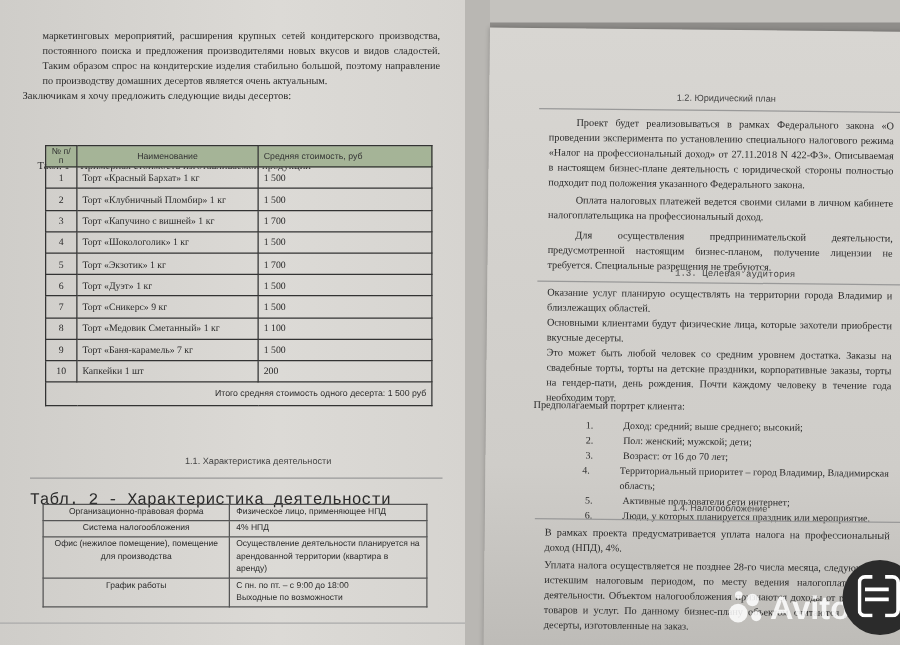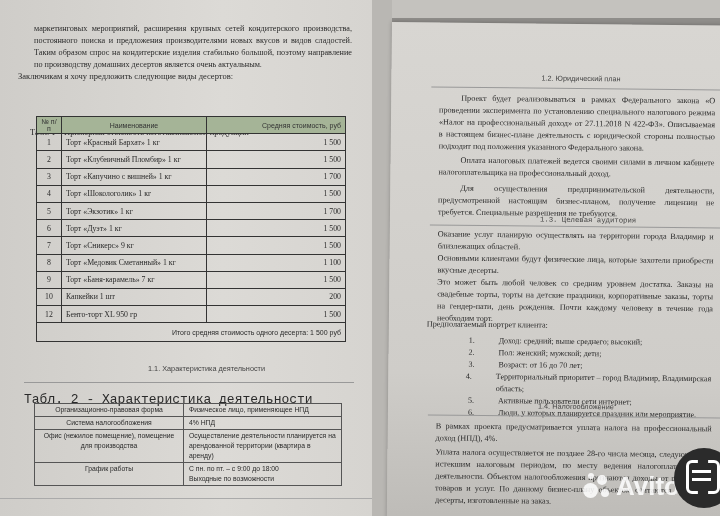--- a/index.html
+++ b/index.html
@@ -21,21 +21,21 @@
     .top-strip { position: absolute; left: 392px; top: 0; width: 328px; height: 18px; background: #c4c2be; }
     .p { font-size: 8.2px; line-height: 12px; text-align: justify; margin: 0; }
     .left-text { position: absolute; left: 34px; width: 318px; top: 23px; }
     .intro { position: absolute; left: 18px; top: 70px; font-size: 8.5px; }
     .caption1 { position: absolute; left: 30px; top: 97px; font-size: 8.5px; margin-top: 29px; }
     table { border-collapse: collapse; }
     #t1 { position: absolute; left: 36px; top: 116px; width: 310px; font-size: 7.8px; }
     #t1 td, #t1 th { border: 1.3px solid #333; padding: 0 4px; height: 16.2px; }
     #t1 th { background: #a5b497; font-family: "Liberation Sans", sans-serif; font-weight: normal; font-size: 7px; color: #333; }
     #t1 .num { width: 16px; text-align: center; }
-    #t1 .price { text-align: right; width: 130px; }
+    #t1 .price { text-align: left; width: 130px; }
     #t1 .total td { text-align: right; font-family: "Liberation Sans", sans-serif; font-size: 7px; height: 18px; }
     .sec-title { position: absolute; font-family: "Liberation Sans", sans-serif; font-size: 7.3px; color: #444; }
     .rule { position: absolute; height: 1px; background: #999; }
     .caption2 { position: absolute; left: 24px; top: 392px; font-family: Liberation Mono, monospace; font-size: 13px; }
     #t2 { position: absolute; left: 34px; top: 403px; width: 308px; font-family: "Liberation Sans", sans-serif; font-size: 6.8px; }
     #t2 td { border: 1px solid #555; padding: 1px 5px; line-height: 10px; vertical-align: top; }
     #t2 td.k { text-align: center; width: 138px; }
     .r-par { position: absolute; left: 48px; width: 276px; }
     .indent { text-indent: 22px; }
     .list { position: absolute; left: 40px; top: 312px; font-size: 8px; line-height: 12px; }
@@ -108,25 +108,20 @@
         <tr>
           <td class="num">9</td>
           <td>Торт «Баня-карамель» 7 кг</td>
           <td class="price">1 500</td>
         </tr>
         <tr>
           <td class="num">10</td>
           <td>Капкейки 1 шт</td>
           <td class="price">200</td>
         </tr>
-        <tr>
-          <td class="num">12</td>
-          <td>Бенто-торт XL 950 гр</td>
-          <td class="price">1 500</td>
-        </tr>
       </tbody>
     <tfoot>
       <tr class="total">
         <td colspan="3">Итого средняя стоимость одного десерта: 1 500 руб</td>
       </tr>
     </tfoot>
   </table>
 
   <div class="sec-title" style="left:148px; top:364px;">1.1. Характеристика деятельности</div>
   <div class="rule" style="left:24px; top:382px; width:330px;"></div>

